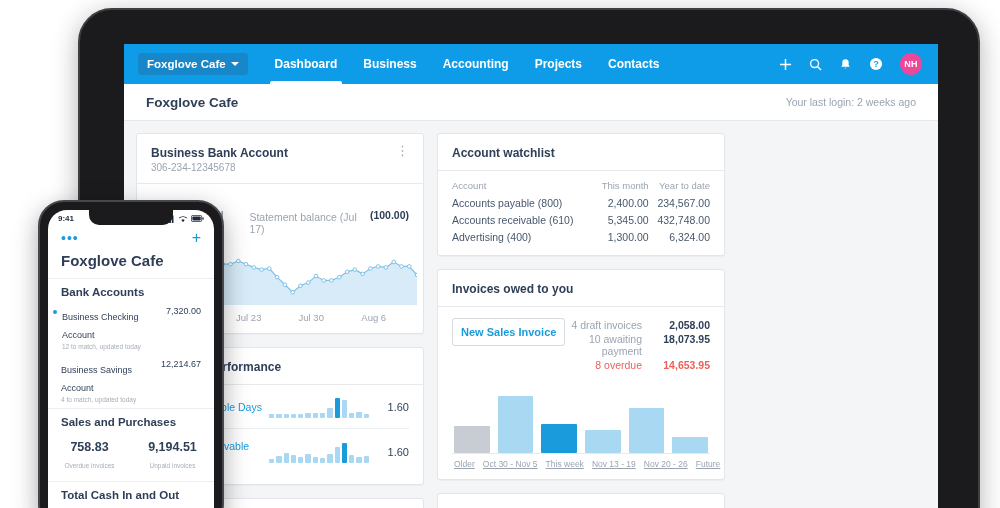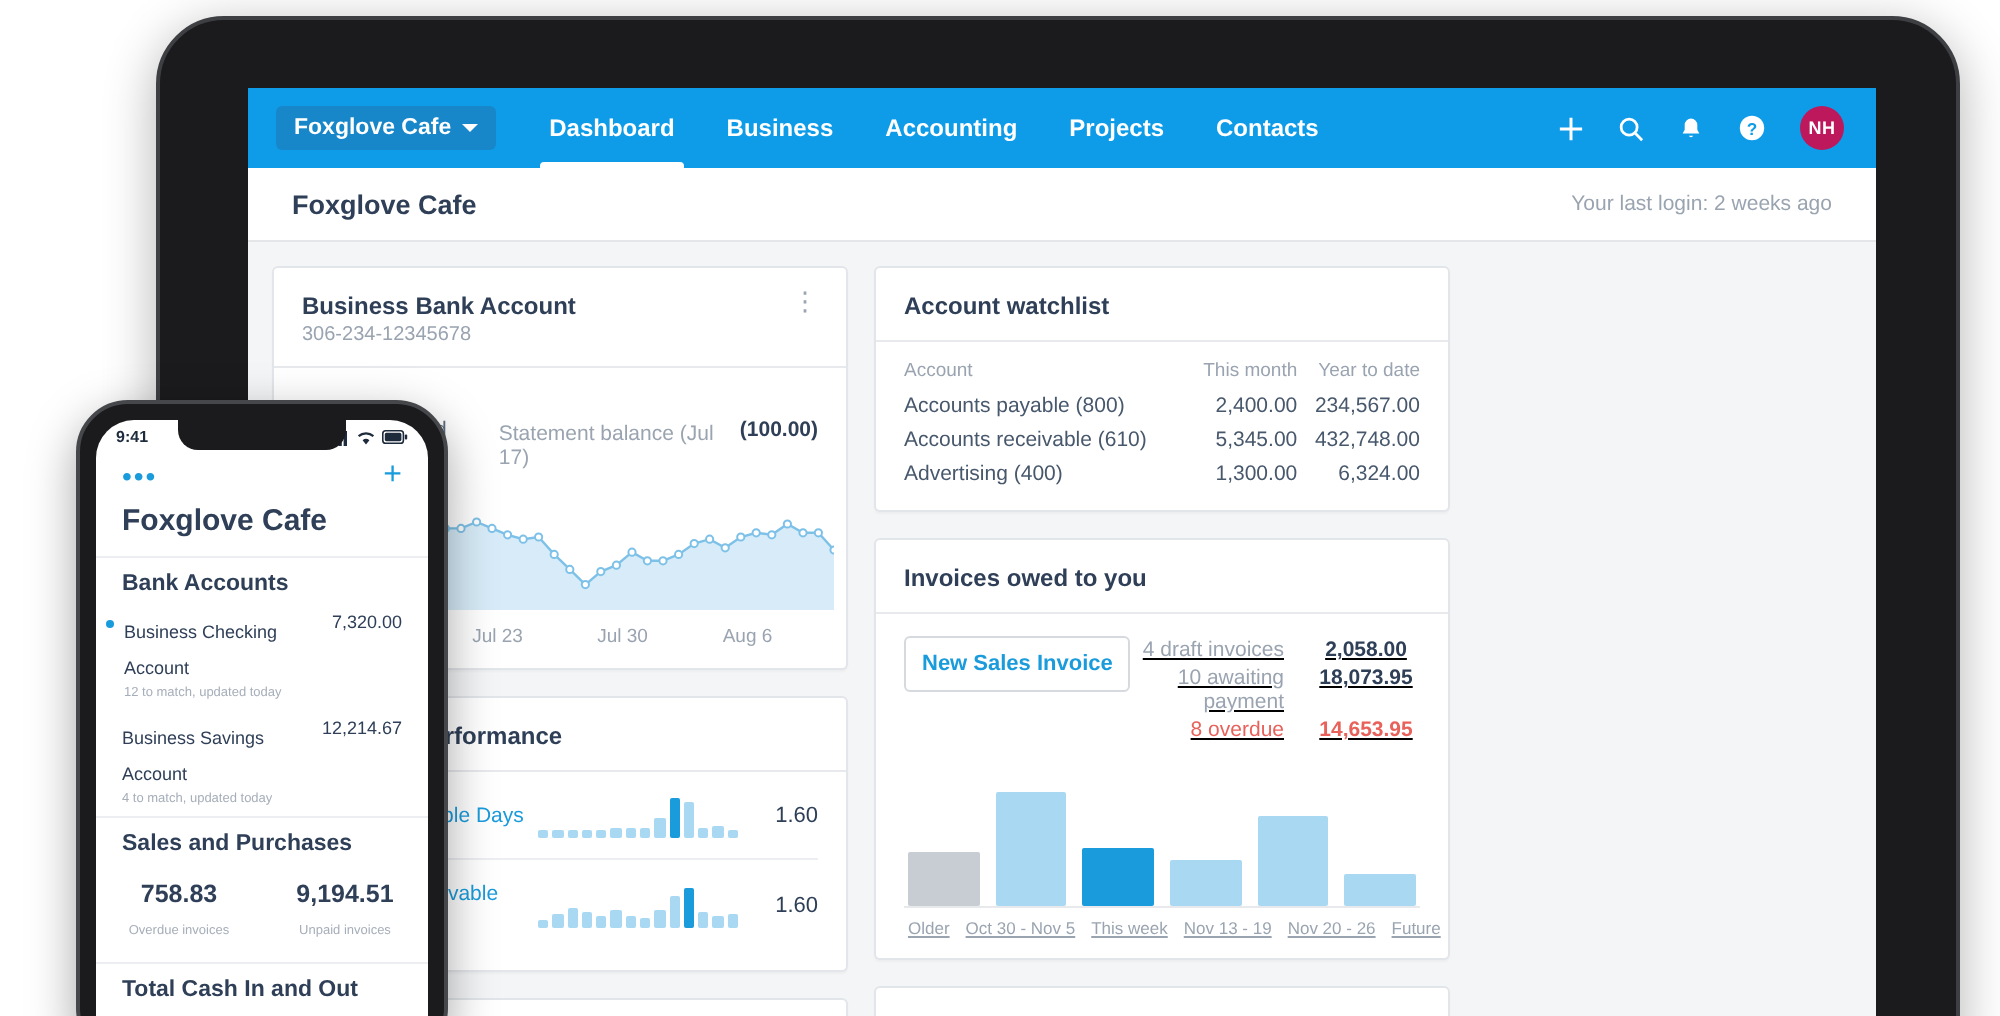--- a/index.html
+++ b/index.html
@@ -51,21 +51,21 @@
     white-space: nowrap; position: relative;
   }
   .navitem.active::after {
     content: ""; position: absolute; left: 8px; right: 8px; bottom: 0;
     height: 3px; background: #fff; border-radius: 2px 2px 0 0;
   }
   .navright { margin-left: auto; display: flex; align-items: center; gap: 17px; padding-right: 16px; }
   .navicon { color: #fff; display: flex; align-items: center; justify-content: center; }
   .avatar {
     width: 22px; height: 22px; border-radius: 50%;
-    background: #be185d; color: #fff;
+    background: #ec4899; color: #fff;
     font-size: 9px; font-weight: 700;
     display: flex; align-items: center; justify-content: center;
     letter-spacing: .3px;
   }
 
   
   .pagehead {
     height: 37px; background: #ffffff;
     border-bottom: 1px solid #e4e6ea;
     display: flex; align-items: center;
@@ -119,23 +119,23 @@
 
   
   .inv-body { display: flex; align-items: flex-start; margin-top: 11px; }
   .btn {
     border: 1px solid #d6dade; background: #fff; color: #1a9bdc;
     font-size: 11px; font-weight: 700; padding: 7px 8px;
     border-radius: 3px; white-space: nowrap;
     font-family: "Liberation Sans", sans-serif; cursor: pointer;
   }
   .inv-lines { margin-left: auto; text-align: right; }
-  .inv-line { display: flex; justify-content: flex-end; gap: 14px; font-size: 10.5px; padding: 1px 0; text-decoration: underline; }
+  .inv-line { display: flex; justify-content: flex-end; gap: 14px; font-size: 10.5px; padding: 1px 0; }
   .inv-label { color: #9aa4b1; }
-  .inv-val { color: #2e3f57; font-weight: 700; min-width: 54px; text-align: center; }
+  .inv-val { color: #2e3f57; font-weight: 700; min-width: 54px; text-align: right; }
   .inv-line.overdue .inv-label, .inv-line.overdue .inv-val { color: #e8625b; }
 
   
   .bars { display: flex; align-items: flex-end; gap: 8px; height: 72px; margin-top: 10px; border-bottom: 1px solid #e7e9ed; padding: 0 2px; }
   .bar { flex: 1; border-radius: 1px; }
   .barlabels { display: flex; gap: 8px; padding: 0 2px; margin-top: 5px; }
   .barlabels span { flex: 1; text-align: center; font-size: 8.5px; color: #9aa4b1; white-space: nowrap; text-decoration: underline; }
 
   
   .perf-row { display: flex; align-items: center; padding: 11px 0 10px 0; border-bottom: 1px solid #eceef1; }

